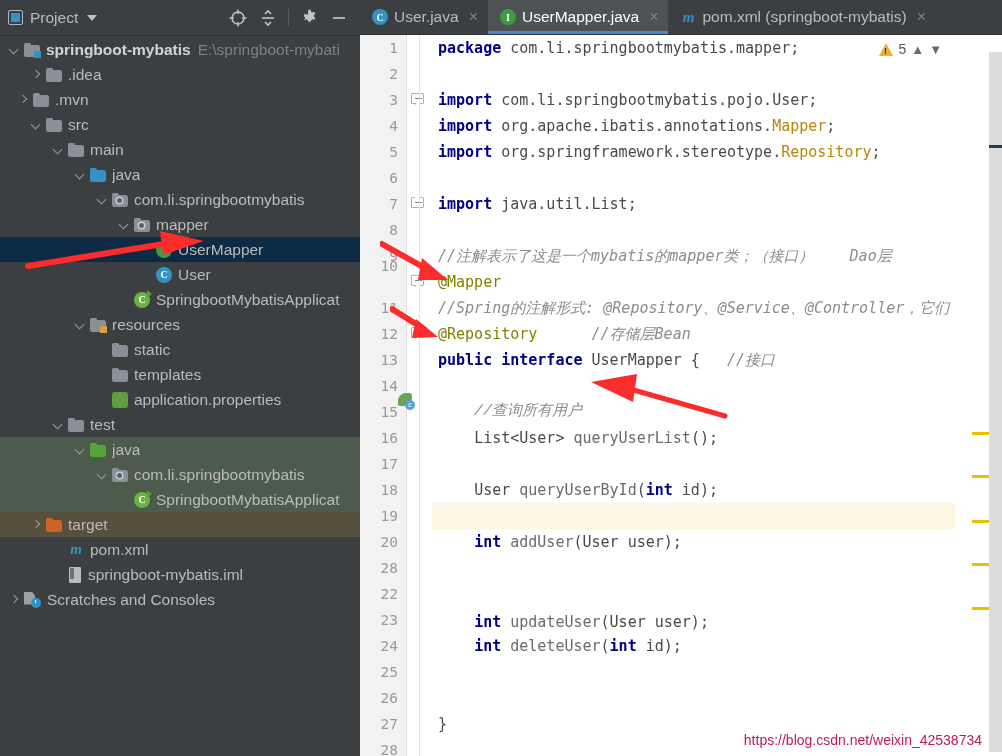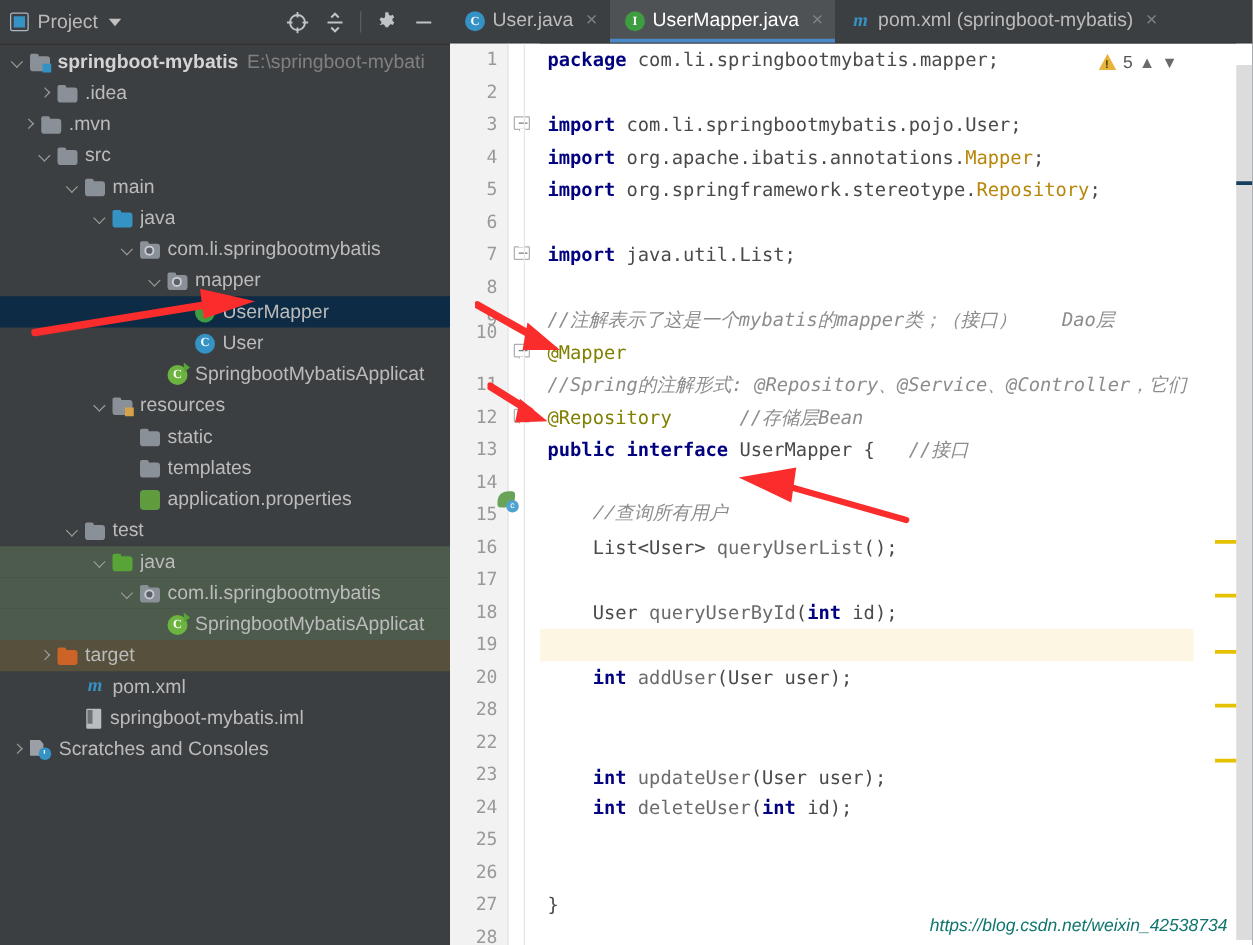--- a/index.html
+++ b/index.html
@@ -319,23 +319,23 @@
     border-radius:50%; background:#4fa3d1;
     font-size:7px; color:#fff; text-align:center; line-height:10px;
     font-family:"Liberation Sans",sans-serif;
   }
 
   
   .arrow-svg { position: absolute; pointer-events: none; z-index: 40; }
 
   #watermark {
     position: absolute; right: 20px; bottom: 8px;
-    color: #0f766e; font-size: 14px;
+    color: #be185d; font-size: 14px;
     font-family: "Liberation Sans", sans-serif;
-    z-index: 30; white-space: nowrap; font-style: italic;
+    z-index: 30; white-space: nowrap;
   }
 </style>
 </head>
 <body>
 
 <div id="root">
 
   <div id="sidebar">
 
     <div id="tool-header">

